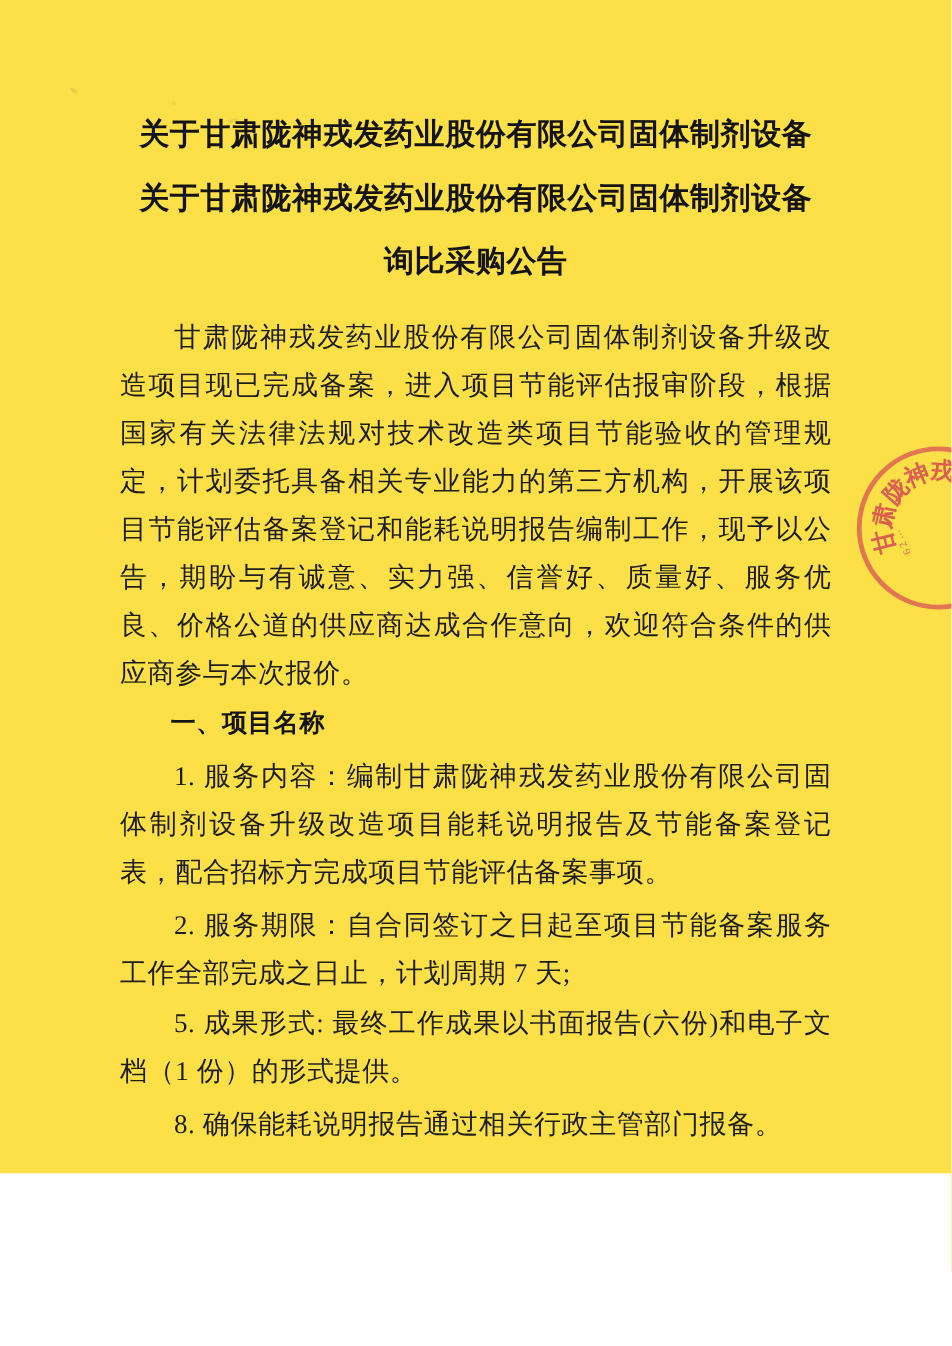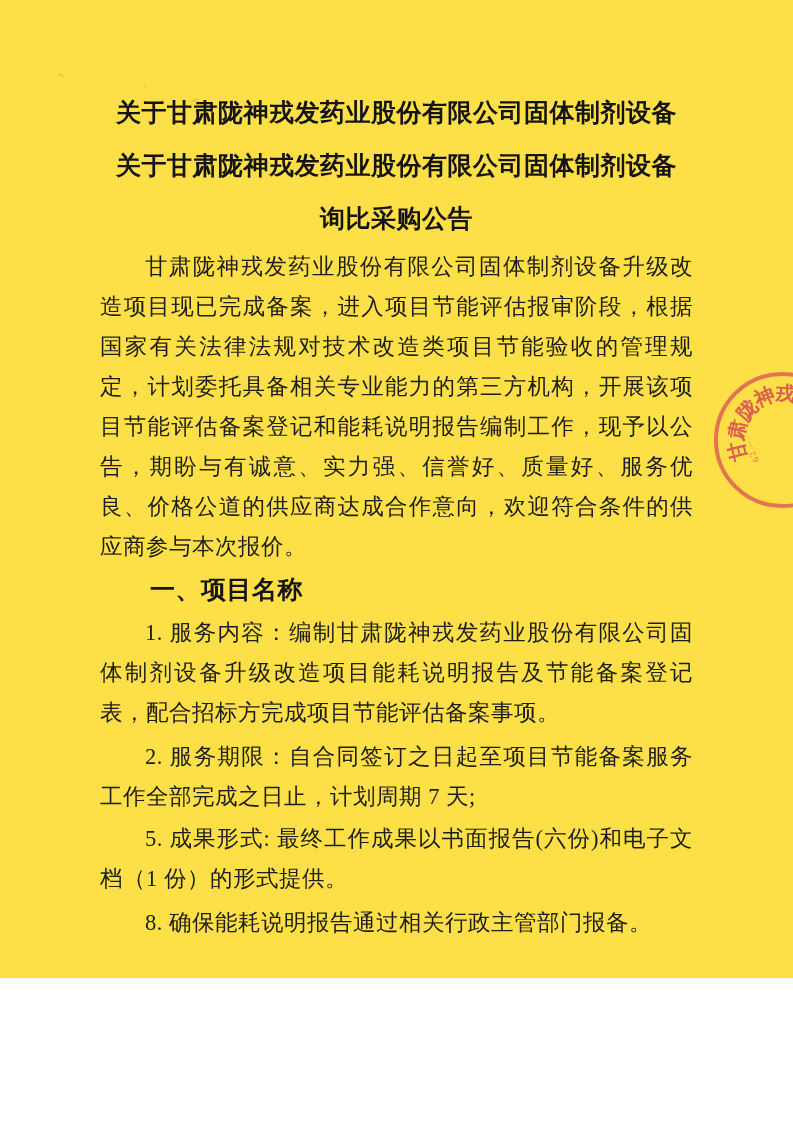--- a/index.html
+++ b/index.html
@@ -22,33 +22,33 @@
     font-family: "Liberation Sans", sans-serif;
     font-weight: bold;
     font-size: 25px;
     line-height: 53px;
     text-align: center;
     color: #141414;
     letter-spacing: 0.5px;
   }
   .doc-title .tline { display: block; }
   .body-par {
-    margin: 2px 0 0 0;
+    margin: 16px 0 0 0;
     font-size: 22.5px;
     line-height: 40px;
     text-align: justify;
     text-indent: 2em;
     color: #1d1d1d;
     letter-spacing: 0.5px;
   }
   .sec-heading {
     margin: 2px 0 0 0;
     font-family: "Liberation Sans", sans-serif;
     font-weight: bold;
-    font-size: 25px;
+    font-size: 21px;
     line-height: 40px;
     text-indent: 2em;
     color: #141414;
     letter-spacing: 0.5px;
   }
   .mt4 { margin-top: 4px; }
   .mt2 { margin-top: 2px; }
 
   
   .seal {

